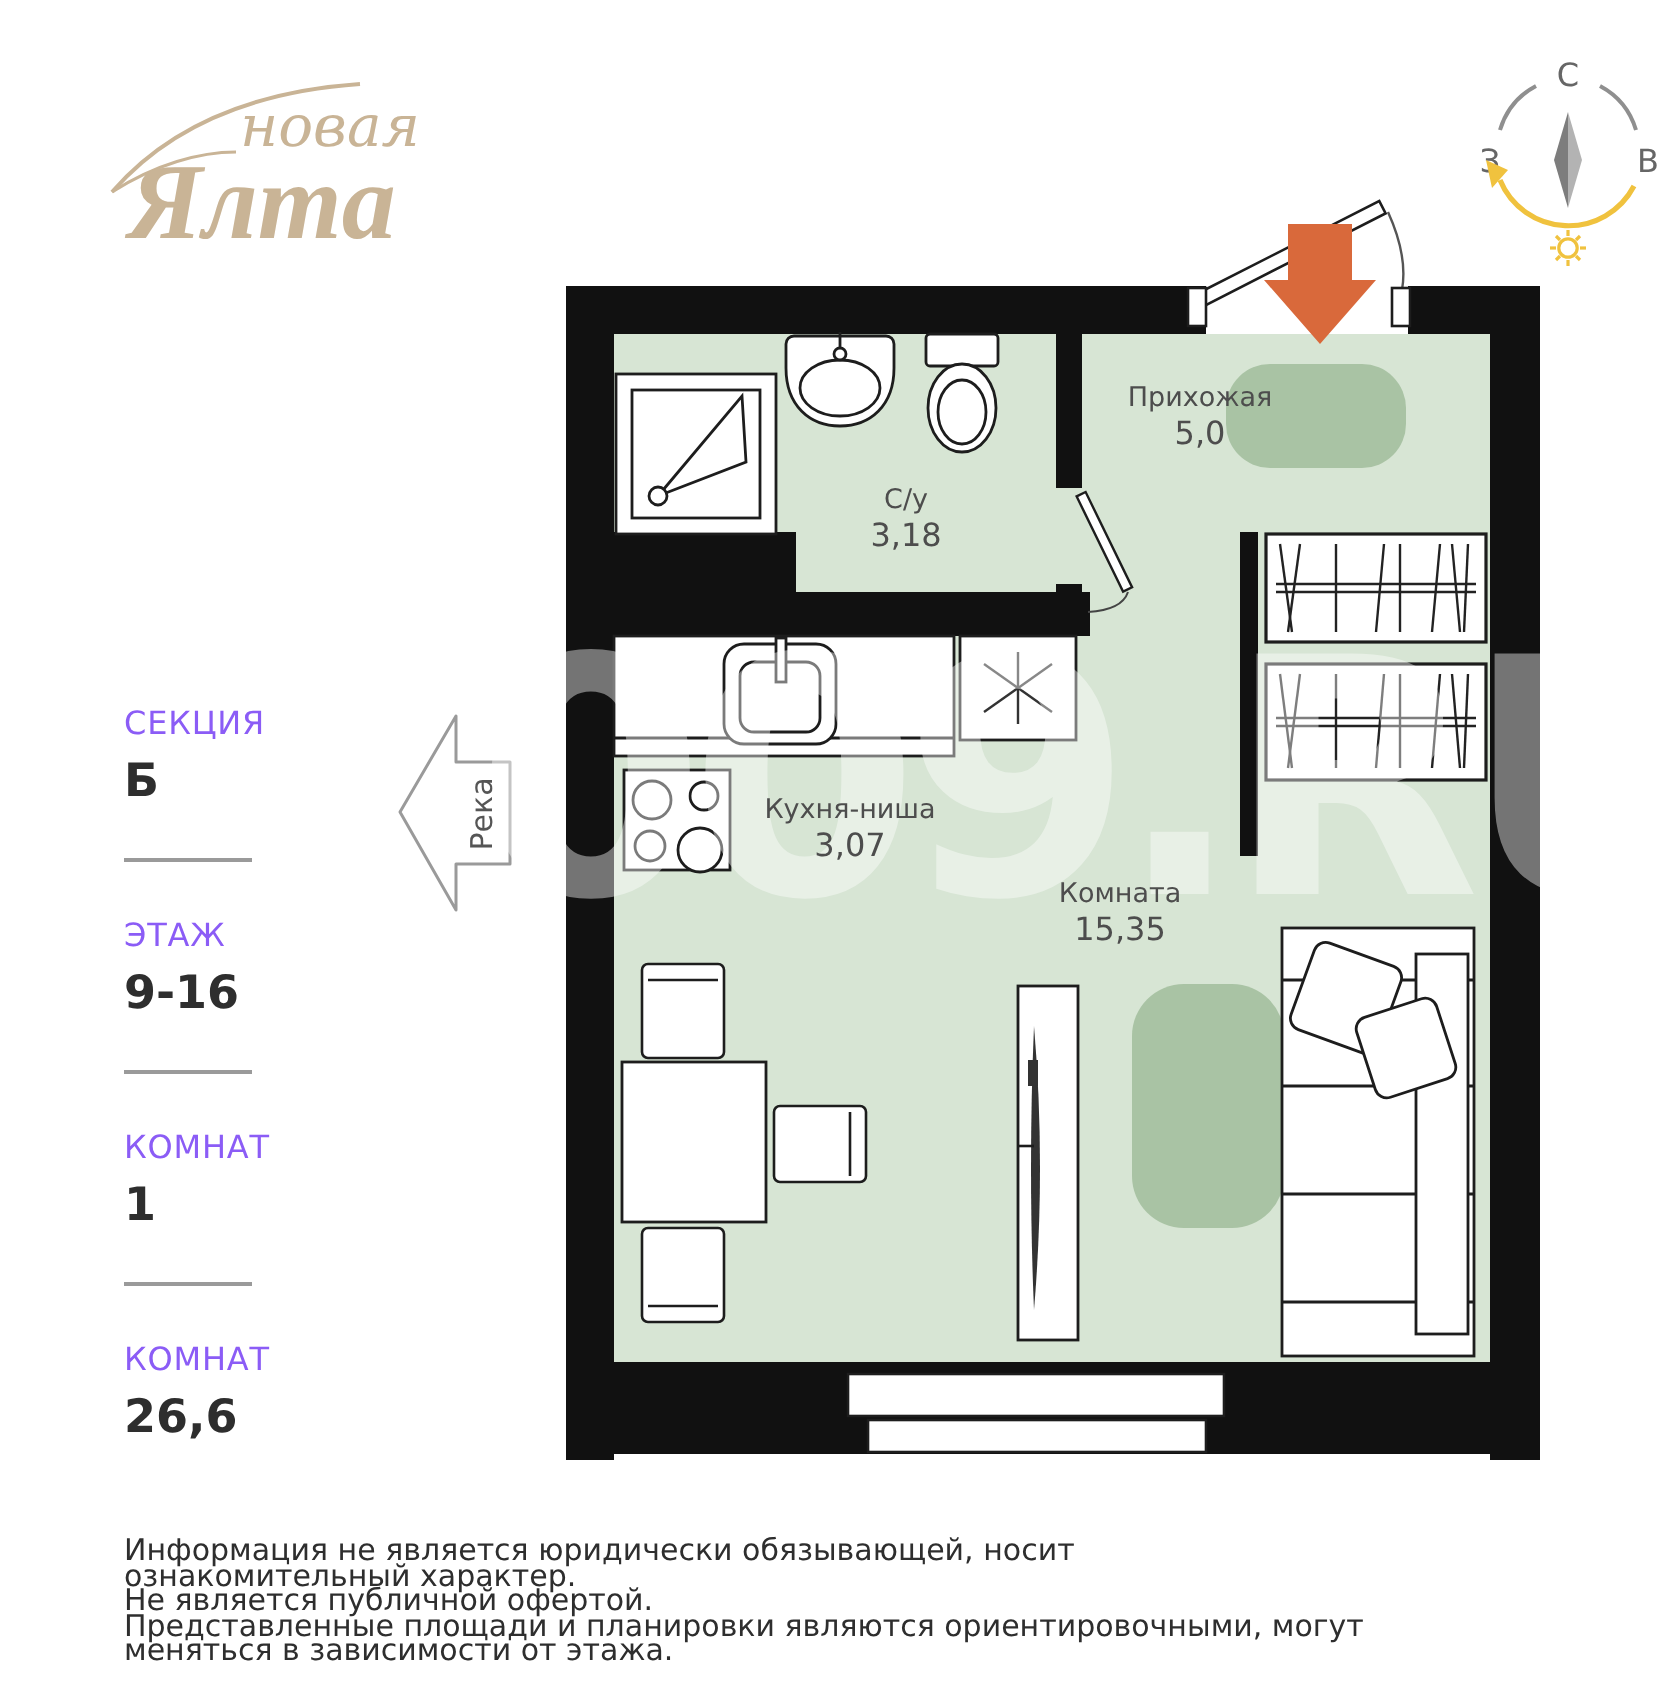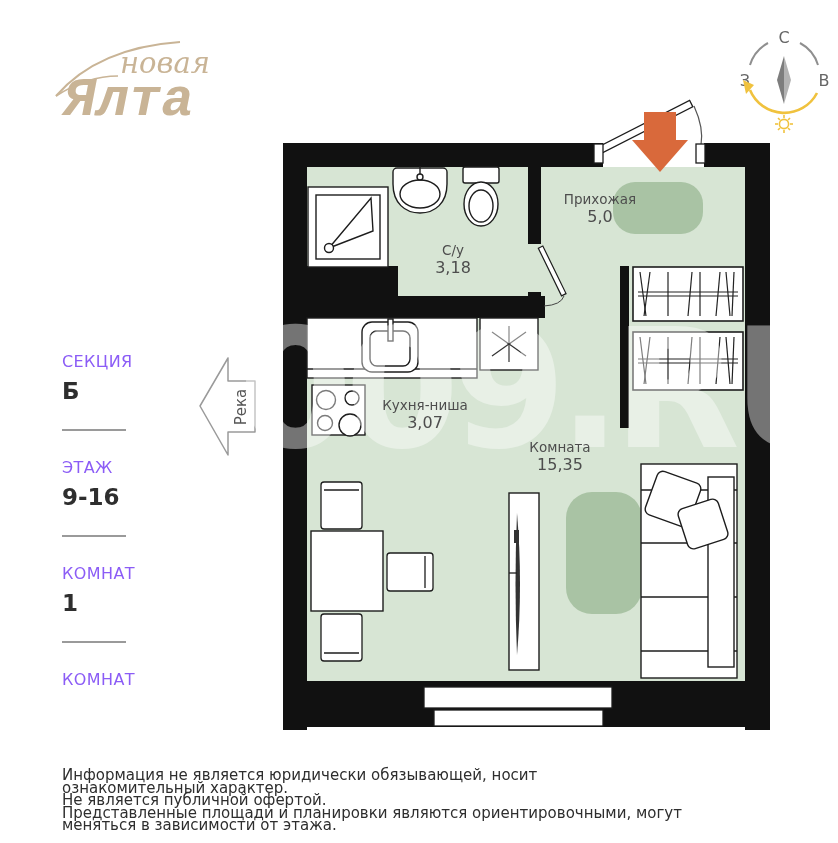--- a/index.html
+++ b/index.html
@@ -3,21 +3,21 @@
 <meta charset="utf-8">
 <style>
   html,body{margin:0;padding:0;background:#ffffff;}
   .page{position:relative;width:838px;height:843px;background:#fff;overflow:hidden;
         font-family:"DejaVu Sans","Liberation Sans",sans-serif;}
 
   
   .logo{position:absolute;left:52px;top:30px;width:230px;height:110px;color:#c9b496;}
   .logo .w1{position:absolute;left:68px;top:16px;font-family:"DejaVu Serif","Liberation Serif",serif;
             font-style:italic;font-size:29px;}
-  .logo .w2{position:absolute;left:12px;top:40px;font-family:Liberation Mono, monospace;
+  .logo .w2{position:absolute;left:12px;top:40px;font-family:Liberation Serif, serif;
             font-style:italic;font-weight:bold;font-size:54px;}
   .logo svg{position:absolute;left:0;top:0;}
 
   
   .compass{position:absolute;left:737px;top:26px;width:96px;height:108px;}
 
   
   .sidebar{position:absolute;left:62px;top:328px;width:150px;}
   .sb-label{font-size:16px;color:#8b5cf6;letter-spacing:.4px;margin-top:24px;}
   .sb-value{font-size:23px;font-weight:bold;color:#2e2e2e;margin-top:7px;}
@@ -91,20 +91,21 @@
       <div class="sb-value">9-16</div>
     </div>
     <div class="sb-div"></div>
     <div>
       <div class="sb-label">КОМНАТ</div>
       <div class="sb-value">1</div>
     </div>
     <div class="sb-div"></div>
     <div>
       <div class="sb-label">КОМНАТ</div>
+      <div class="sb-value">26,6</div>
     </div>
   </div>
 
   <svg class="river" width="60" height="114" viewBox="0 0 60 114">
     <polygon points="2,56 30,8 30,31 57,31 57,82 30,82 30,105" fill="#fff" stroke="#9a9a9a" stroke-width="1.5" stroke-linejoin="round"></polygon>
     <text transform="translate(48,57) rotate(-90)" text-anchor="middle" font-size="15" fill="#555">Река</text>
   </svg>
 
   <svg class="plan-svg" width="512" height="645" viewBox="270 95 512 645">
 

